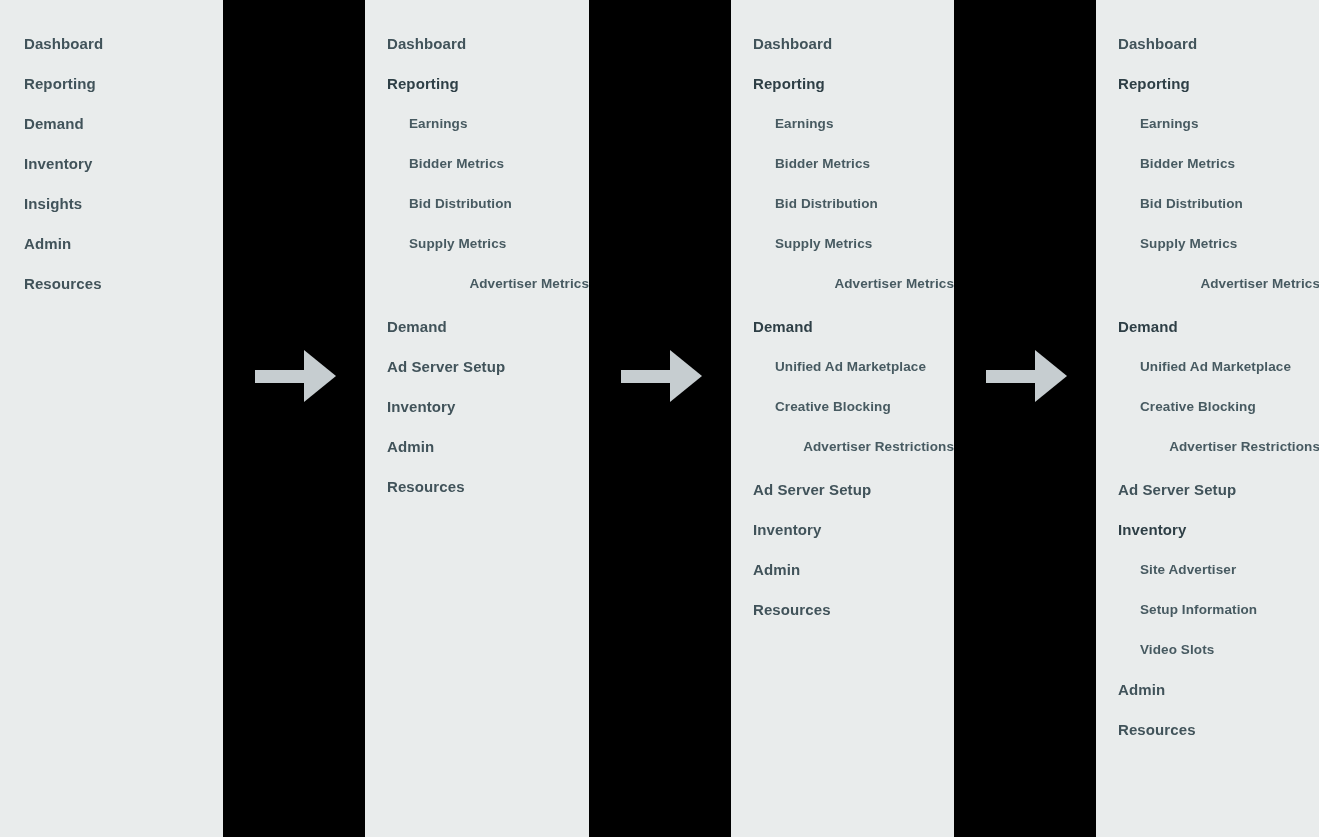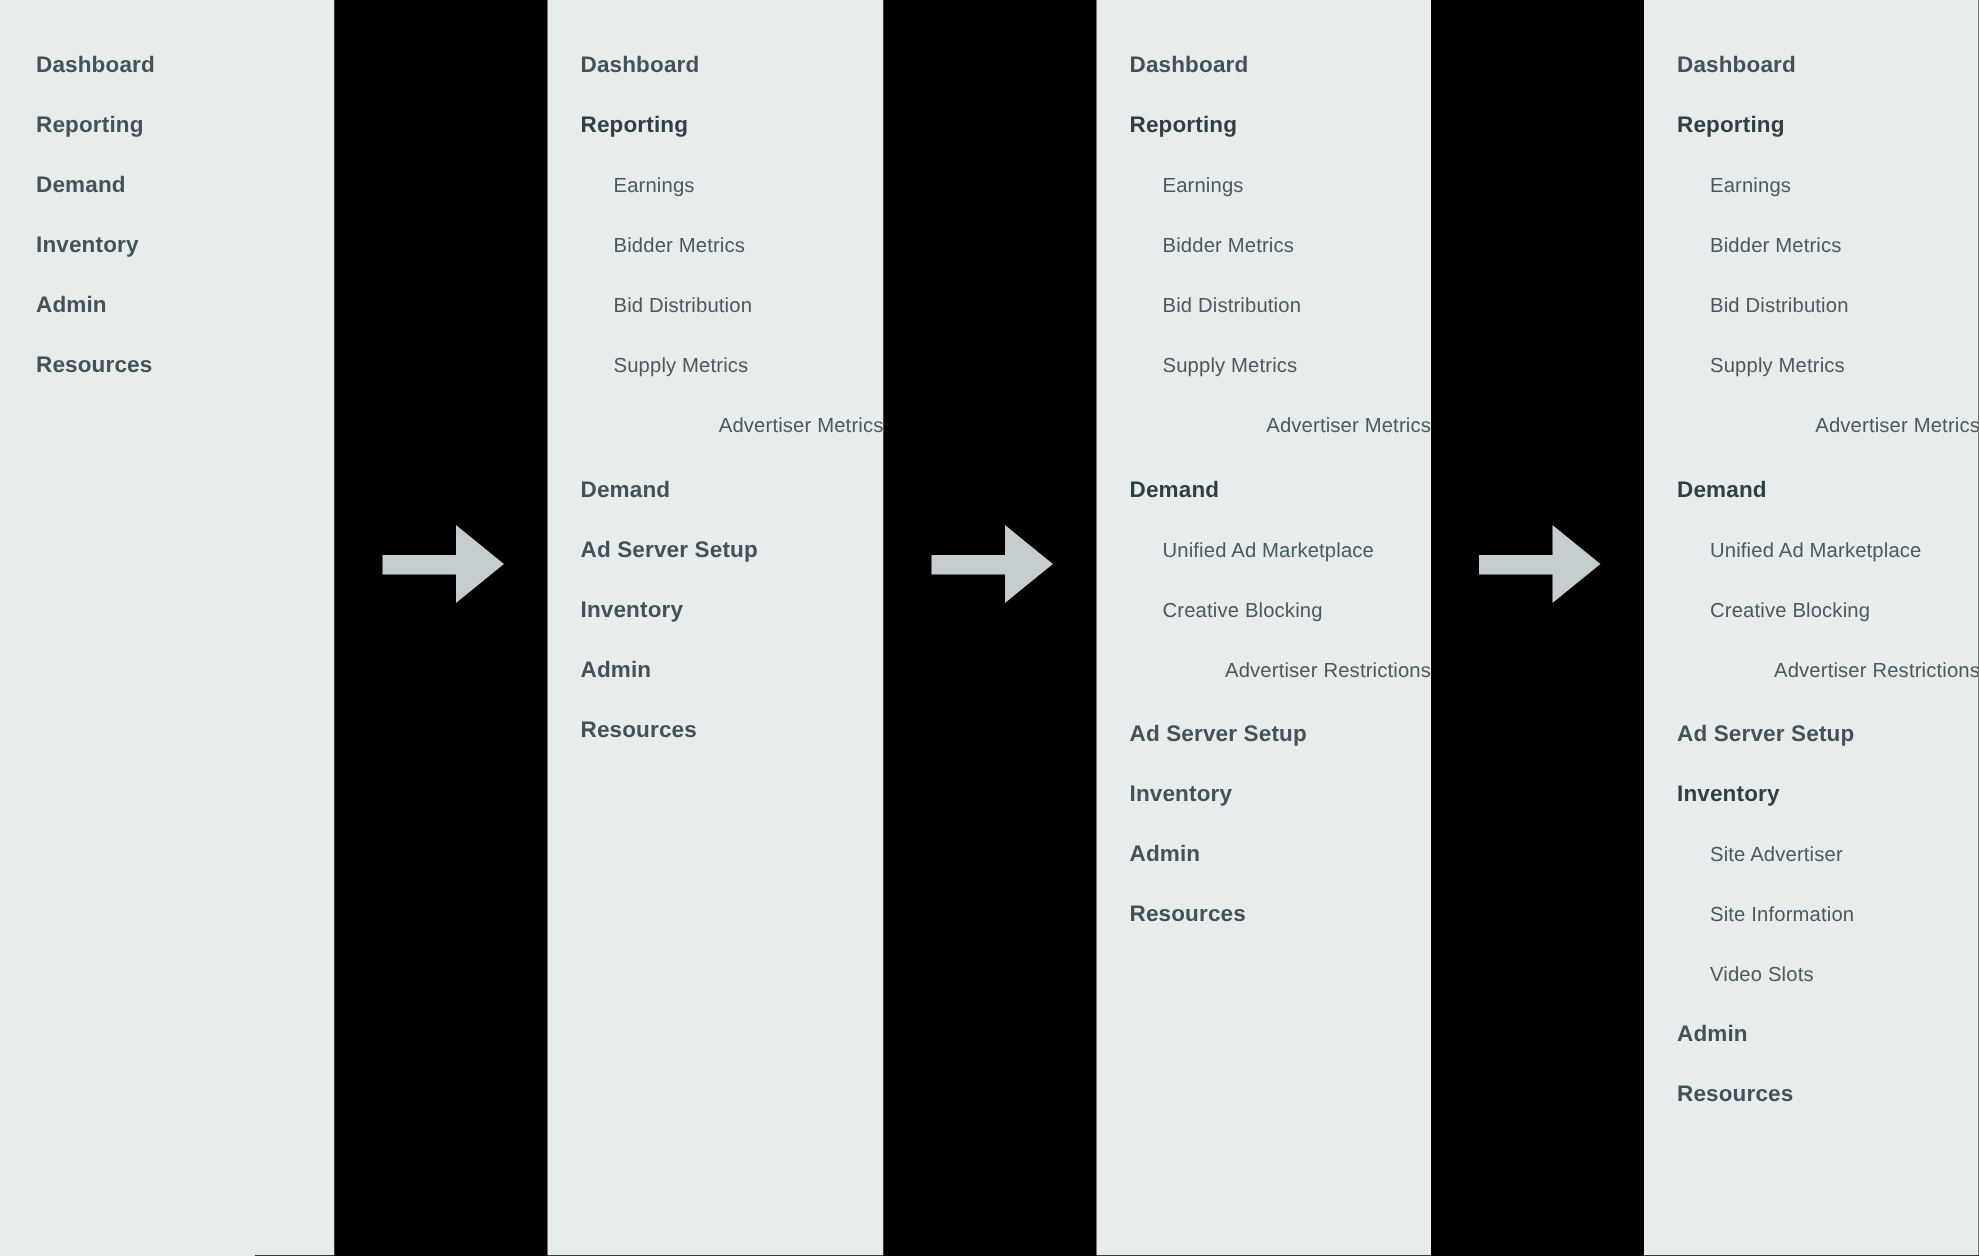--- a/index.html
+++ b/index.html
@@ -63,21 +63,21 @@
     color: #41535a;
   }
   
   .nav-item.level-top.expanded {
     color: #2e3f46;
     font-weight: 700;
   }
   
   .nav-item.level-sub {
     font-size: 13.5px;
-    font-weight: 400;
+    font-weight: 700;
     color: #475a61;
   }
   .panel-2 .nav-item.level-sub,
   .panel-3 .nav-item.level-sub,
   .panel-4 .nav-item.level-sub { padding-left: 44px; }
 
   
   .nav-item.group-end { margin-bottom: 3px; text-align: right; }
 
   
@@ -120,20 +120,21 @@
 </head>
 <body>
 
 <div id="stage">
 
   <nav class="panel panel-1">
       <div class="nav-item level-top">Dashboard</div>
       <div class="nav-item level-top">Reporting</div>
       <div class="nav-item level-top">Demand</div>
       <div class="nav-item level-top">Inventory</div>
+      <div class="nav-item level-top">Insights</div>
       <div class="nav-item level-top">Admin</div>
       <div class="nav-item level-top">Resources</div>
     </nav>
 
   <div class="gutter gutter-1">
     <div class="arrow">
       <div class="shaft"></div>
       <div class="head"></div>
     </div>
   </div>
@@ -193,19 +194,19 @@
       <div class="nav-item level-sub">Bid Distribution</div>
       <div class="nav-item level-sub">Supply Metrics</div>
       <div class="nav-item level-sub group-end">Advertiser Metrics</div>
       <div class="nav-item level-top expanded">Demand</div>
       <div class="nav-item level-sub">Unified Ad Marketplace</div>
       <div class="nav-item level-sub">Creative Blocking</div>
       <div class="nav-item level-sub group-end">Advertiser Restrictions</div>
       <div class="nav-item level-top">Ad Server Setup</div>
       <div class="nav-item level-top expanded">Inventory</div>
       <div class="nav-item level-sub">Site Advertiser</div>
-      <div class="nav-item level-sub">Site Information</div>
+      <div class="nav-item level-sub">Setup Information</div>
       <div class="nav-item level-sub">Video Slots</div>
       <div class="nav-item level-top">Admin</div>
       <div class="nav-item level-top">Resources</div>
     </nav>
 
 </div>
 
 </body></html>

